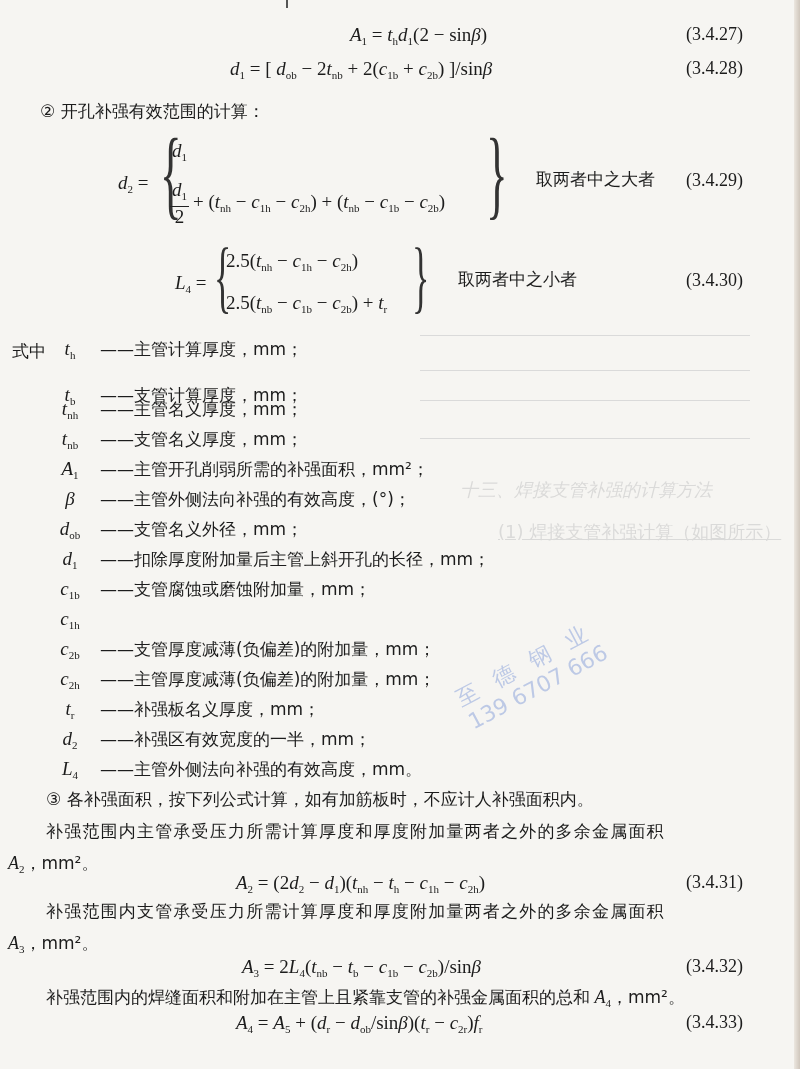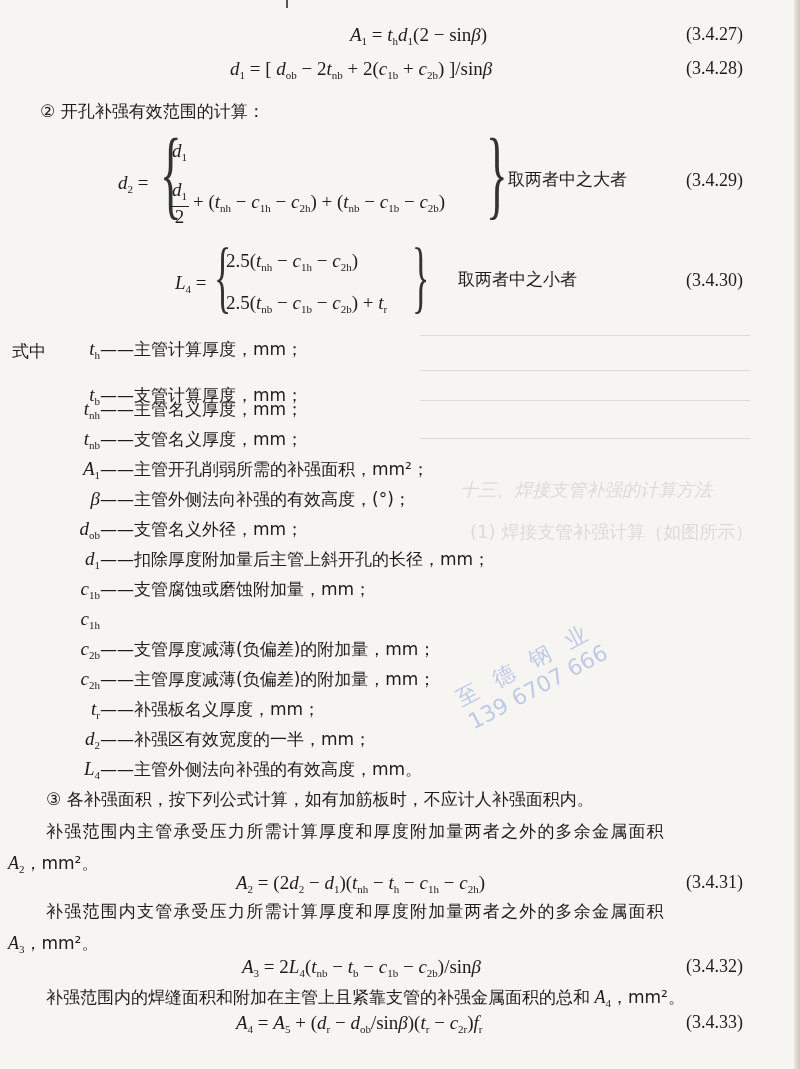--- a/index.html
+++ b/index.html
@@ -9,42 +9,42 @@
     font-family:"DejaVu Serif", "Liberation Serif", serif;
     color:#1c1c1c;
   }
   .page { position:absolute; left:0; top:0; width:800px; height:1069px; }
   .abs { position:absolute; white-space:nowrap; }
   .eq { font-family:"Liberation Serif", serif; font-size:19px; }
   .eq i { font-style:italic; }
   .eq sub, .sym sub { font-size:11px; vertical-align:-4px; font-style:normal; }
   .eqno { font-family:"Liberation Serif", serif; font-size:18px; }
   .txt { font-family:"DejaVu Sans", sans-serif; font-size:17px; }
-  .sym { font-family:"Liberation Serif", serif; font-style:italic; font-size:19px; text-align:right; width:60px; }
+  .sym { font-family:"Liberation Serif", serif; font-style:italic; font-size:19px; text-align:center; width:60px; }
   .brace { font-family:"Liberation Serif", serif; font-weight:100; color:#333; }
   .frac { display:inline-block; vertical-align:middle; text-align:center; margin-right:4px; }
   .frac span { display:block; line-height:20px; }
   .frac .num { border-bottom:1.3px solid #222; padding:0 2px; }
   .ghost { position:absolute; color:#c9c9c9; font-family:"DejaVu Sans", sans-serif; font-size:18px; opacity:0.6; white-space:nowrap; }
   .ghost-line { position:absolute; border-top:1px solid #dadada; }
   .watermark { position:absolute; left:455px; top:650px; transform:rotate(-28deg); color:#8fa6dc; opacity:0.55; font-family:"DejaVu Sans", sans-serif; line-height:26px; }
   .edge { position:absolute; right:0; top:0; width:6px; height:1069px; background:linear-gradient(to right,#ece7e0,#cfc6bc); }
   .row-def { position:absolute; left:0; display:flex; align-items:baseline; }
 </style>
 </head>
 <body>
 
 <div class="page">
 
   <div class="ghost-line" style="left:420px;top:335px;width:330px;"></div>
   <div class="ghost-line" style="left:420px;top:370px;width:330px;"></div>
   <div class="ghost-line" style="left:420px;top:400px;width:330px;"></div>
   <div class="ghost-line" style="left:420px;top:438px;width:330px;"></div>
   <div class="ghost" style="left:460px;top:478px;font-style:italic;">十三、焊接支管补强的计算方法</div>
-  <div class="ghost" style="left:470px;top:520px;">(1) 焊接支管补强计算（如图所示）</div>
+  <div class="ghost" style="left:498px;top:520px;text-decoration:underline;">(1) 焊接支管补强计算（如图所示）</div>
 
   <div class="watermark">
     <div style="font-size:22px;letter-spacing:6px;">至 德 钢 业</div>
     <div style="font-size:22px;">139 6707 666</div>
   </div>
 
   <div class="edge"></div>
 
   <div class="abs" style="left:286px;top:0;width:2px;height:8px;background:#555;"></div>
 
@@ -60,21 +60,21 @@
 
   <div class="abs txt" style="left:40px;top:100px;">② 开孔补强有效范围的计算：</div>
 
   <div class="abs eq" style="left:118px;top:172px;"><i>d</i><sub>2</sub> =</div>
   <div class="abs brace" style="left:160px;top:124px;font-size:100px;line-height:100px;transform:scaleX(0.45);transform-origin:left;">{</div>
   <div class="abs eq" style="left:172px;top:140px;"><i>d</i><sub>1</sub></div>
   <div class="abs eq" style="left:170px;top:180px;">
     <span class="frac"><span class="num"><i>d</i><sub>1</sub></span><span>2</span></span>+ (<i>t</i><sub>nh</sub> − <i>c</i><sub>1h</sub> − <i>c</i><sub>2h</sub>) + (<i>t</i><sub>nb</sub> − <i>c</i><sub>1b</sub> − <i>c</i><sub>2b</sub>)
   </div>
   <div class="abs brace" style="left:486px;top:124px;font-size:100px;line-height:100px;transform:scaleX(0.45);transform-origin:left;">}</div>
-  <div class="abs txt" style="left:508px;top:168px;">取两者中之大者</div>
+  <div class="abs txt" style="left:536px;top:168px;">取两者中之大者</div>
   <div class="abs eqno" style="left:686px;top:170px;">(3.4.29)</div>
 
   <div class="abs eq" style="left:175px;top:272px;"><i>L</i><sub>4</sub> =</div>
   <div class="abs brace" style="left:214px;top:236px;font-size:80px;line-height:80px;transform:scaleX(0.45);transform-origin:left;">{</div>
   <div class="abs eq" style="left:226px;top:250px;">2.5(<i>t</i><sub>nh</sub> − <i>c</i><sub>1h</sub> − <i>c</i><sub>2h</sub>)</div>
   <div class="abs eq" style="left:226px;top:292px;">2.5(<i>t</i><sub>nb</sub> − <i>c</i><sub>1b</sub> − <i>c</i><sub>2b</sub>) + <i>t</i><sub>r</sub></div>
   <div class="abs brace" style="left:412px;top:236px;font-size:80px;line-height:80px;transform:scaleX(0.45);transform-origin:left;">}</div>
   <div class="abs txt" style="left:458px;top:268px;">取两者中之小者</div>
   <div class="abs eqno" style="left:686px;top:270px;">(3.4.30)</div>
 

